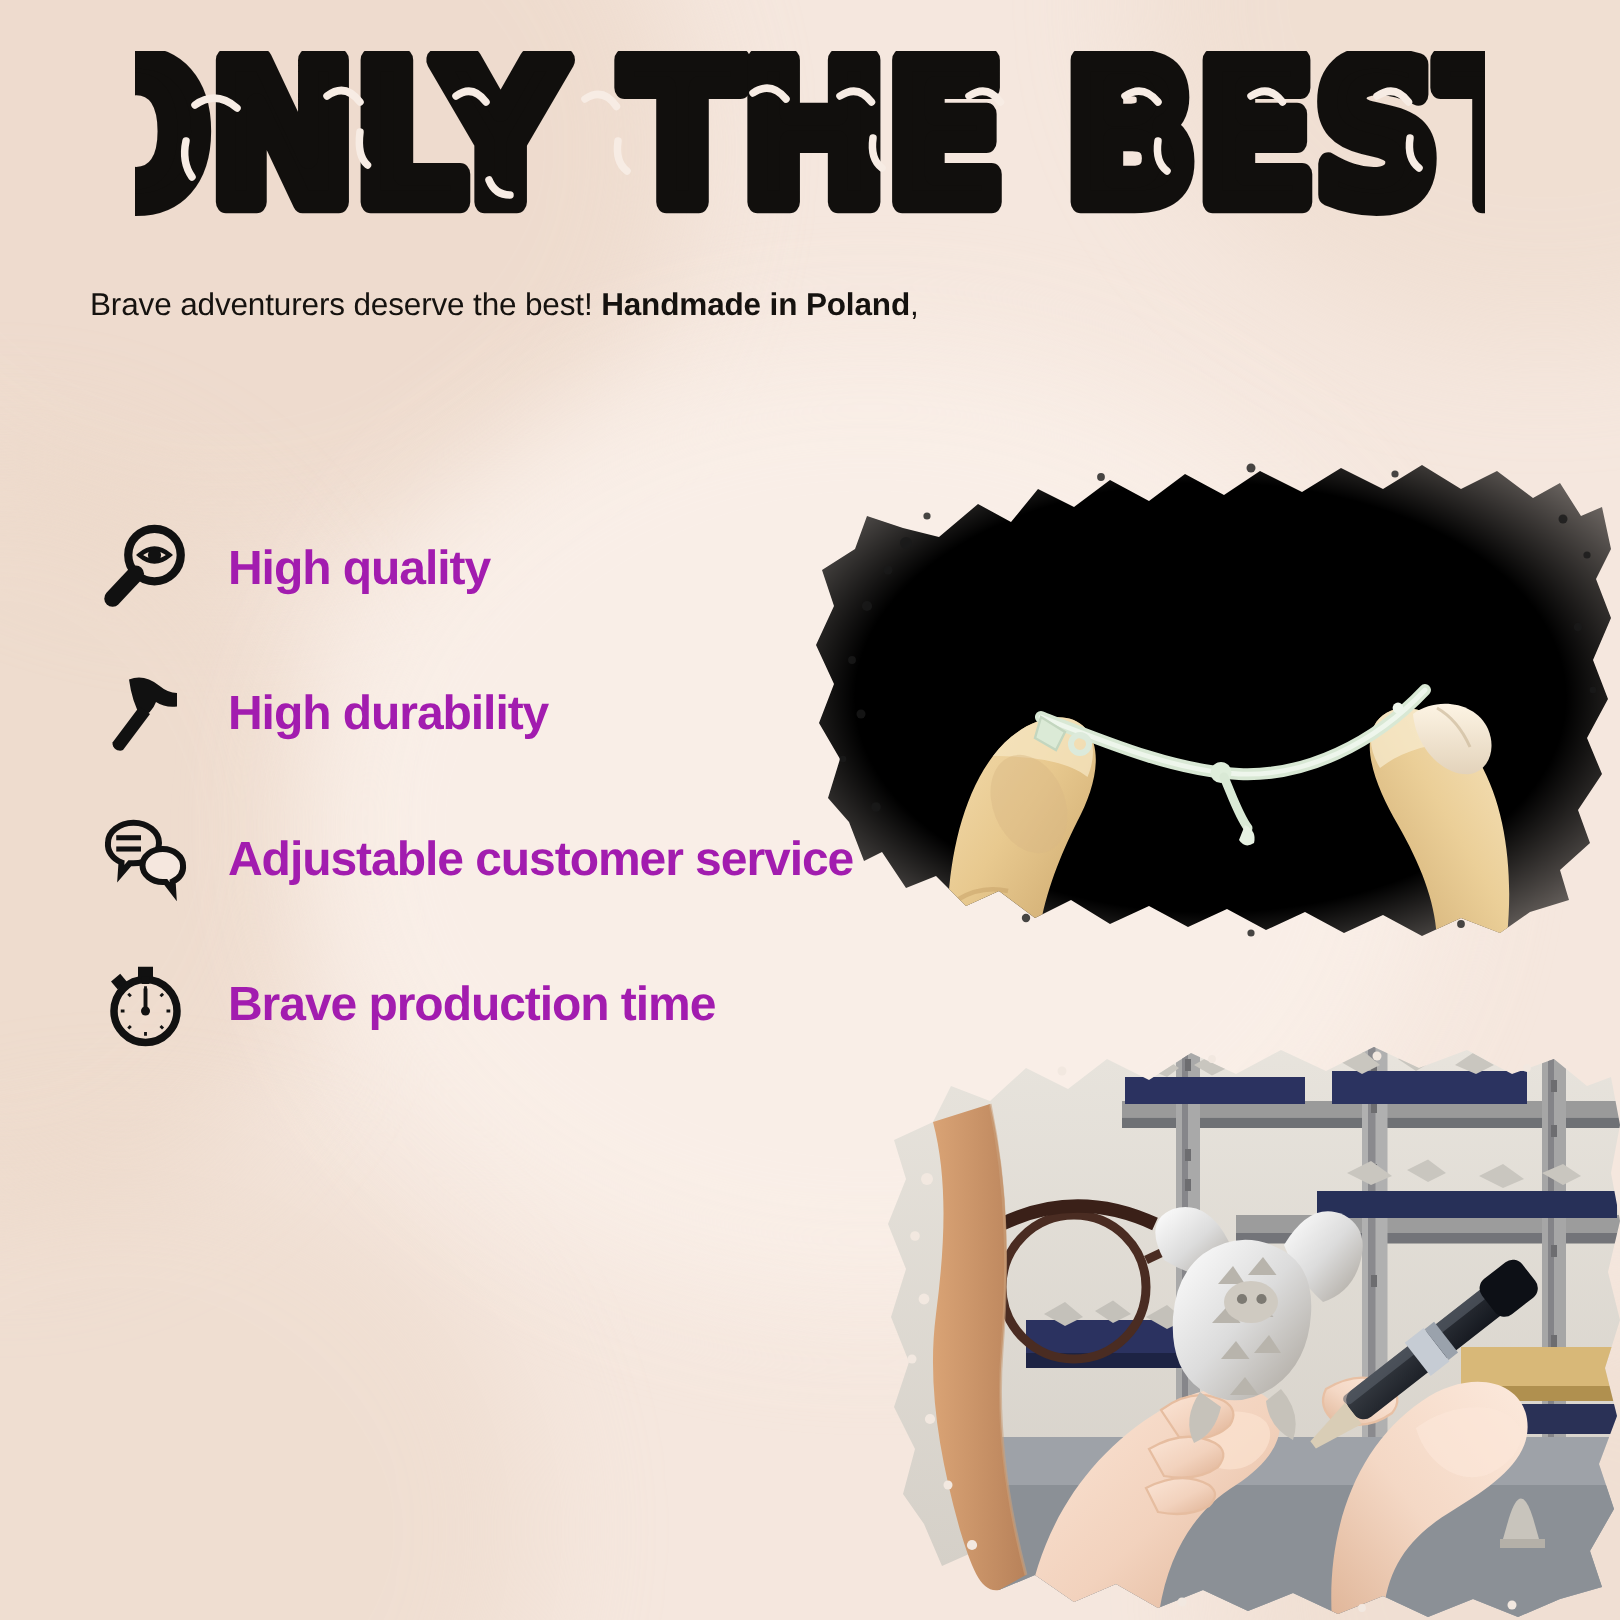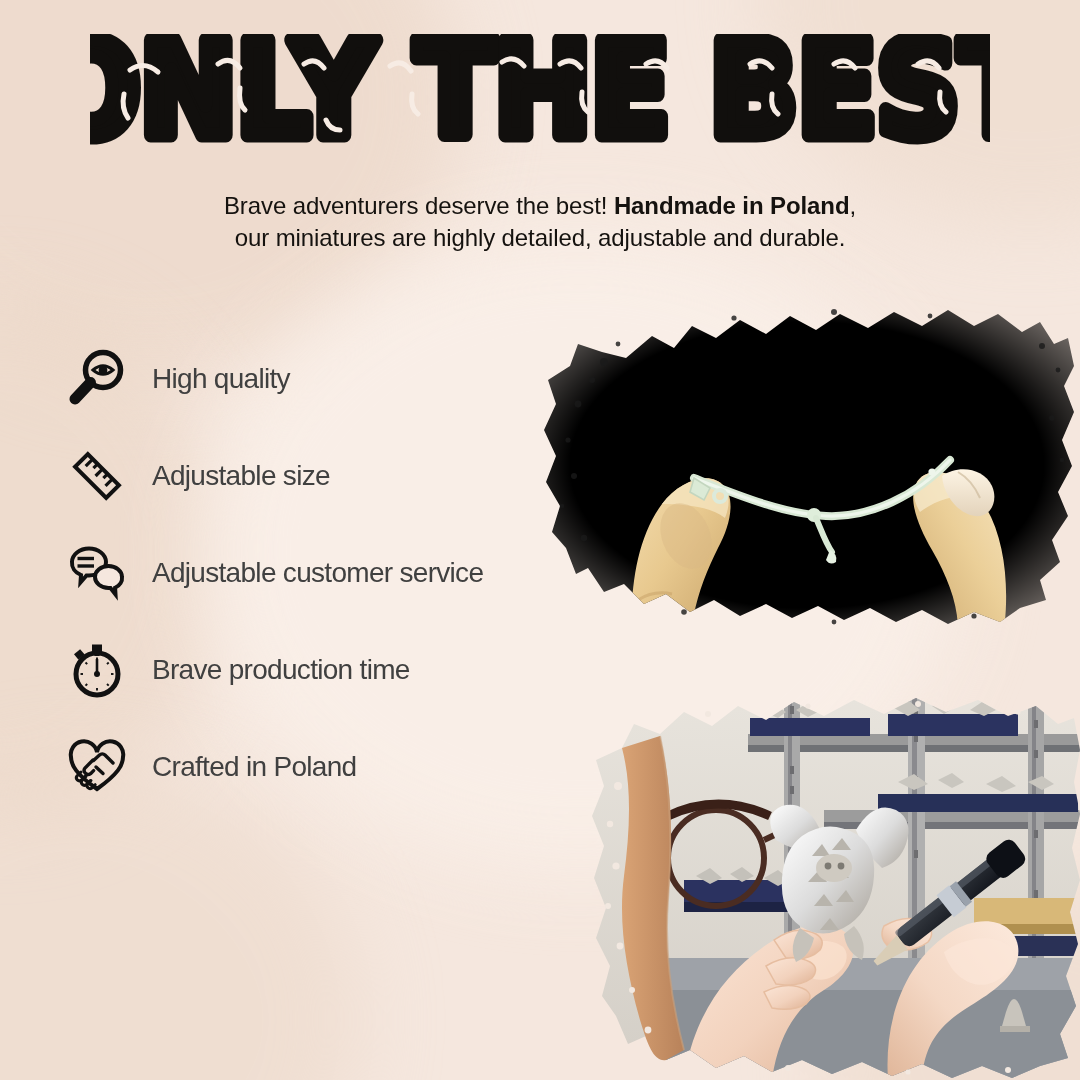--- a/index.html
+++ b/index.html
@@ -14,33 +14,33 @@
   #bg{position:absolute;inset:0;z-index:0;}
   .wash{position:absolute;border-radius:50%;filter:blur(40px);}
 
   
   #title-wrap{position:absolute;top:34px;left:0;width:1080px;text-align:center;z-index:6;}
   #title-svg{display:block;margin:0 auto;}
 
   
   #subtitle{
     position:absolute;top:190px;left:60px;width:960px;
-    text-align:center;z-index:6;
-    font-size:24px;line-height:1.33;color:#15120f;
+    text-align:left;z-index:6;
+    font-size:21px;line-height:1.33;color:#15120f;
     letter-spacing:-.1px;
   }
   #subtitle b{font-weight:700;}
 
   
   #features{position:absolute;top:330px;left:64px;z-index:7;}
   .frow{display:flex;align-items:center;height:97px;}
   .ficon{width:66px;min-width:66px;display:flex;align-items:center;justify-content:center;}
   .ficon svg{display:block;}
   .flabel{
-    margin-left:22px;font-size:28px;font-weight:400;color:#404040;
+    margin-left:22px;font-size:32px;font-weight:700;color:#a21caf;
     letter-spacing:-.7px;white-space:nowrap;
   }
 
   
   .photo{position:absolute;z-index:4;}
   #photo-top{left:534px;top:300px;width:546px;height:330px;}
   #photo-bottom{left:588px;top:690px;width:492px;height:390px;}
   .photo svg{display:block;width:100%;height:100%;}
 </style>
 </head>
@@ -80,55 +80,46 @@
       <path d="M682,60 q-2,14 6,20"></path>
       <path d="M744,30 q12,-8 21,4"></path>
       <path d="M828,30 q12,-8 21,4"></path>
       <path d="M850,58 q-2,14 6,20"></path>
     </g>
   </svg>
 </div>
 
 <div id="subtitle">
   <span><span>Brave adventurers deserve the best! </span><b>Handmade in Poland</b><span>,</span></span><br>
-  <span>our miniatures are highly detailed, adjustable and durable.</span>
 </div>
 
 <div id="features">
 
   <div class="frow">
     <span class="ficon">
       <svg width="62" height="62" viewBox="0 0 62 62">
         <circle cx="37" cy="22" r="17.5" fill="none" stroke="#111" stroke-width="5.5"></circle>
         <path d="M24.5,34.5 L9,51" stroke="#111" stroke-width="11" stroke-linecap="round"></path>
         <path d="M27,22 q10,-8.5 20,0 q-10,8.5 -20,0 z" fill="none" stroke="#111" stroke-width="3"></path>
         <circle cx="37" cy="22" r="4.4" fill="#111"></circle>
       </svg>
     </span>
     <span class="flabel">High quality</span>
   </div>
 
-
   <div class="frow">
     <span class="ficon">
       <svg width="62" height="62" viewBox="0 0 62 62">
-        <g transform="rotate(45 31 31)">
-          <rect x="9" y="22" width="44" height="18" fill="none" stroke="#111" stroke-width="4"></rect>
-          <g stroke="#111" stroke-width="3.2">
-            <line x1="16" y1="22" x2="16" y2="32"></line>
-            <line x1="23" y1="22" x2="23" y2="28"></line>
-            <line x1="30" y1="22" x2="30" y2="32"></line>
-            <line x1="37" y1="22" x2="37" y2="28"></line>
-            <line x1="44" y1="22" x2="44" y2="32"></line>
-          </g>
-        </g>
+        <path d="M20,8 q10,-4 20,4 q6,5 12,5 l0,9 q-8,1 -14,-3 q-3,8 -10,10 q-6,-10 -8,-25 z" fill="#111"></path>
+        <path d="M27,26 L9,50 a5,5 0 0,0 7,5 L34,31 z" fill="#111"></path>
       </svg>
     </span>
-    <span class="flabel">Adjustable size</span>
+    <span class="flabel">High durability</span>
   </div>
+
 
   <div class="frow">
     <span class="ficon">
       <svg width="62" height="62" viewBox="0 0 62 62">
         <path d="M6,20 a17,13.5 0 1,1 17,13.5 l-2.5,0 l-6,7 l0.5,-7.5 A17,13.5 0 0,1 6,20 z" fill="none" stroke="#111" stroke-width="4"></path>
         <g stroke="#111" stroke-width="3.4">
           <line x1="11.5" y1="16.5" x2="28" y2="16.5"></line>
           <line x1="11.5" y1="24" x2="28" y2="24"></line>
         </g>
         <path d="M56,35 a13.5,11 0 1,0 -13.5,11 l2,0 l5,6.5 l-0.4,-6.8 A13.5,11 0 0,0 56,35 z" fill="#f5e7de" stroke="#111" stroke-width="4"></path>
@@ -154,36 +145,20 @@
           <line x1="19.5" y1="23.5" x2="21.2" y2="25.2"></line>
             <line x1="41" y1="45" x2="42.7" y2="46.7"></line>
           <line x1="42.7" y1="23.5" x2="41" y2="25.2"></line>
             <line x1="21.2" y1="45" x2="19.5" y2="46.7"></line>
         </g>
       </svg>
     </span>
     <span class="flabel">Brave production time</span>
   </div>
 
-  <div class="frow">
-    <span class="ficon">
-      <svg width="62" height="62" viewBox="0 0 62 62">
-        <path d="M31,53 C10,38 5,29 5,21 A13,13 0 0,1 31,16 A13,13 0 0,1 57,21 C57,29 52,38 31,53 z" fill="none" stroke="#111" stroke-width="4"></path>
-        <path d="M27,24 l-8,8 a4,4 0 0,0 5.6,5.6 l3,-3" fill="none" stroke="#111" stroke-width="3.4" stroke-linecap="round"></path>
-        <path d="M27.5,24.5 l6,-5.5 a4,4 0 0,1 5.5,0 l8,8" fill="none" stroke="#111" stroke-width="3.4" stroke-linecap="round"></path>
-        <path d="M30,31 l7,6.5" fill="none" stroke="#111" stroke-width="3.4" stroke-linecap="round"></path>
-        <g fill="none" stroke="#111" stroke-width="3" stroke-linecap="round">
-          <path d="M15,36 l-4,4 a3,3 0 0,0 4.2,4.2 l4,-4"></path>
-          <path d="M20,40.5 l-4,4 a3,3 0 0,0 4.2,4.2 l4,-4"></path>
-          <path d="M25,44.5 l-3.3,3.3 a3,3 0 0,0 4.2,4.2 l3.3,-3.3"></path>
-        </g>
-      </svg>
-    </span>
-    <span class="flabel">Crafted in Poland</span>
-  </div>
 
 </div>
 
 <div class="photo" id="photo-top">
   <svg viewBox="0 0 546 330" preserveAspectRatio="none">
     <defs>
       <clipPath id="tornTop">
         <path d="M92,58 L118,36 L140,48 L158,26 L182,38 L206,20 L232,34 L256,16 L282,30
                  L306,14 L334,28 L360,12 L388,26 L414,10 L440,26 L464,14 L488,32 L506,22
                  L520,44 L534,38 L540,66 L530,86 L540,112 L528,140 L538,166 L524,192

